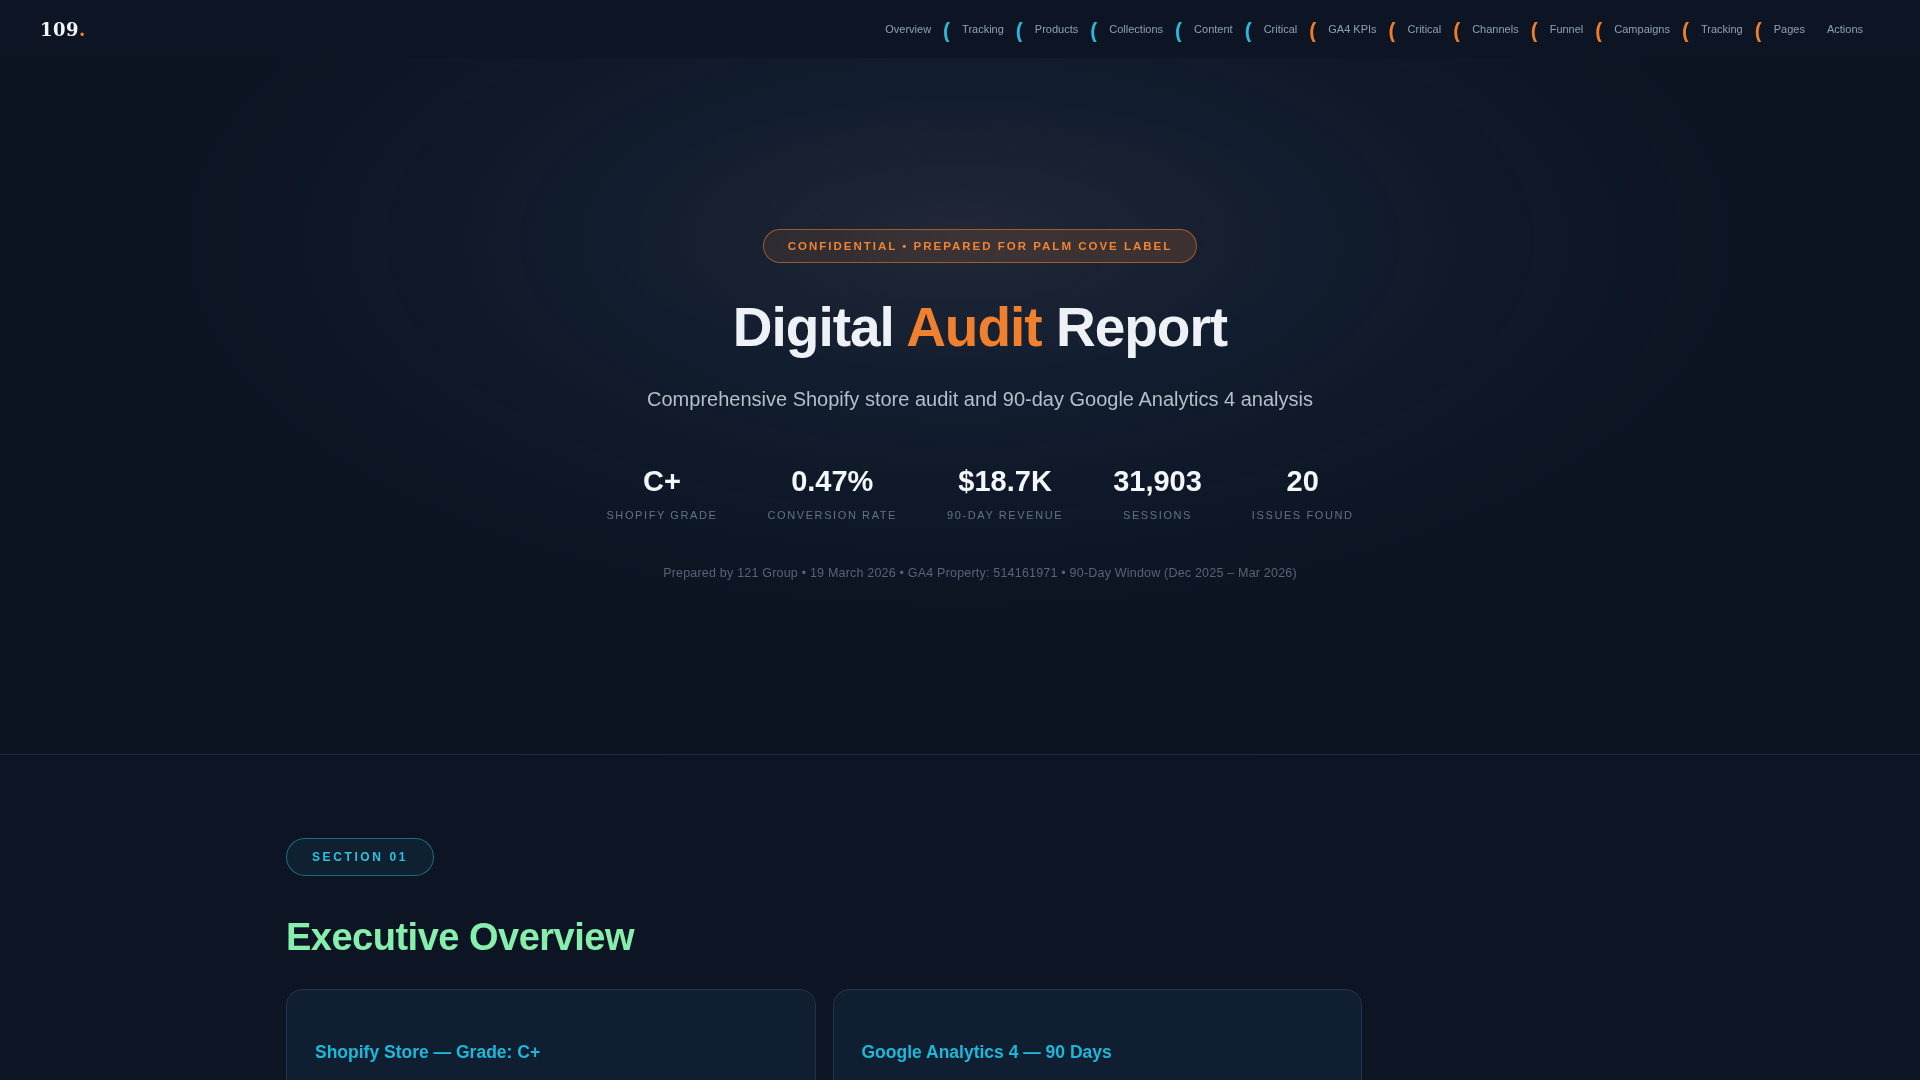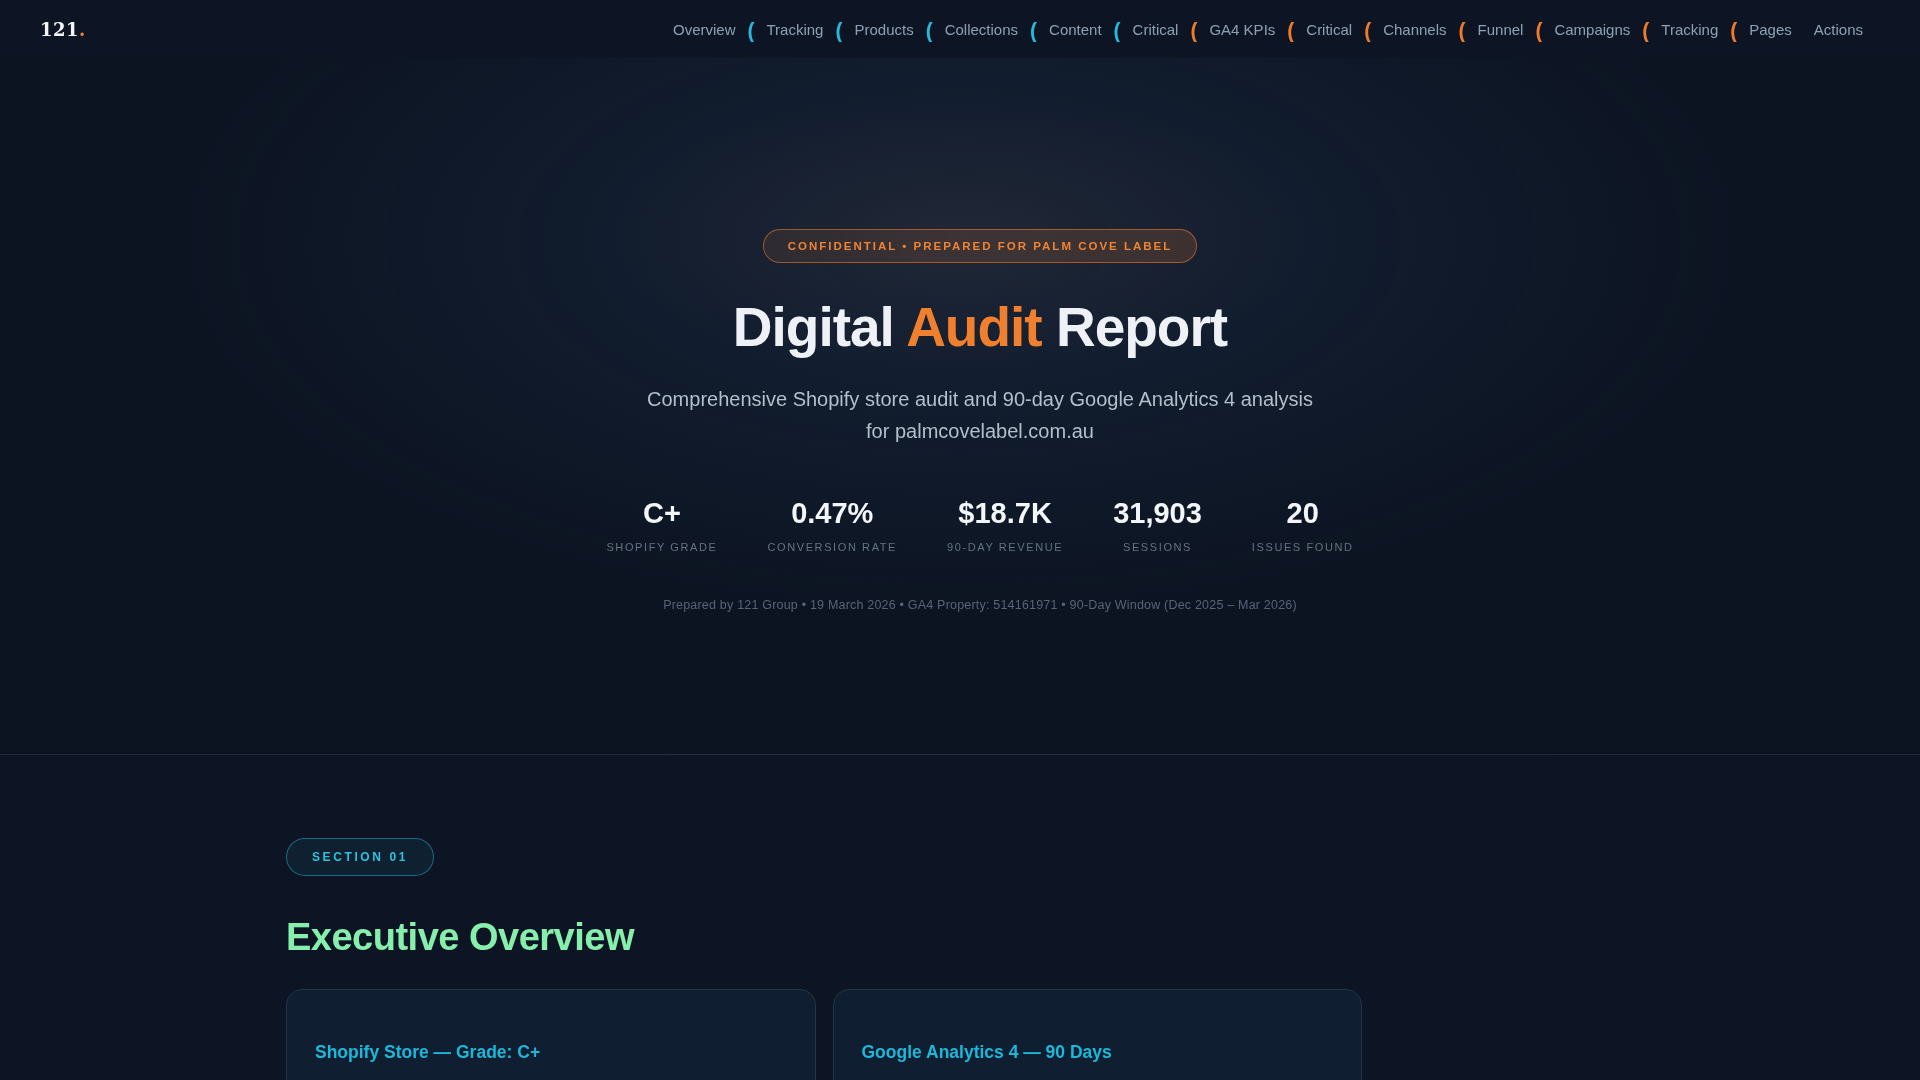--- a/index.html
+++ b/index.html
@@ -21,21 +21,21 @@
   }
   .logo {
     font-family:"DejaVu Serif","Liberation Serif",serif;
     font-weight:bold; font-size:18px; color:#f4f6f8; letter-spacing:.5px;
     cursor:pointer;
   }
   .logo .dot { color:#f0802e; }
   .navlinks { display:flex; align-items:center; }
   .nav-item {
     display:flex; align-items:center;
-    color:#8da0b3; font-size:15px; text-decoration:none; cursor:pointer;
+    color:#8da0b3; font-size:11px; text-decoration:none; cursor:pointer;
   }
   .nav-item .lbl { padding:6px 11px; }
   .br {
     display:inline-block; line-height:1; font-size:21px; font-weight:600;
     transform:scaleY(1.08); margin:0 1px; user-select:none;
   }
   .br::before { content:"("; }
   .br.c { color:#29b9da; }
   .br.o { color:#f07c28; }
 
@@ -111,21 +111,21 @@
     padding:52px 30px 30px 28px;
     min-height:160px;
   }
   .card-title { font-size:17.5px; font-weight:bold; color:#1cb8da; }
 </style>
 </head>
 <body>
 
 <header class="topnav">
   <div class="logo">
-    <span>121</span><span class="dot">.</span>
+    <span>109</span><span class="dot">.</span>
   </div>
   <nav class="navlinks">
     <a class="nav-item">
         <span class="lbl">Overview</span>
       </a>
     <a class="nav-item">
         <span class="br c"></span>
         <span class="lbl">Tracking</span>
       </a>
     <a class="nav-item">
@@ -178,21 +178,20 @@
   </nav>
 </header>
 
 <section class="hero">
   <div class="hero-badge">CONFIDENTIAL • PREPARED FOR PALM COVE LABEL</div>
 
   <h1 class="hero-title"><span>Digital </span><span class="accent">Audit</span><span> Report</span></h1>
 
   <p class="hero-sub">
     <span style="display:block">Comprehensive Shopify store audit and 90-day Google Analytics 4 analysis</span>
-    <span style="display:block">for palmcovelabel.com.au</span>
   </p>
 
   <div class="stats">
     <div class="stat">
       <div class="stat-value">C+</div>
       <div class="stat-label">SHOPIFY GRADE</div>
     </div>
     <div class="stat">
       <div class="stat-value">0.47%</div>
       <div class="stat-label">CONVERSION RATE</div>

